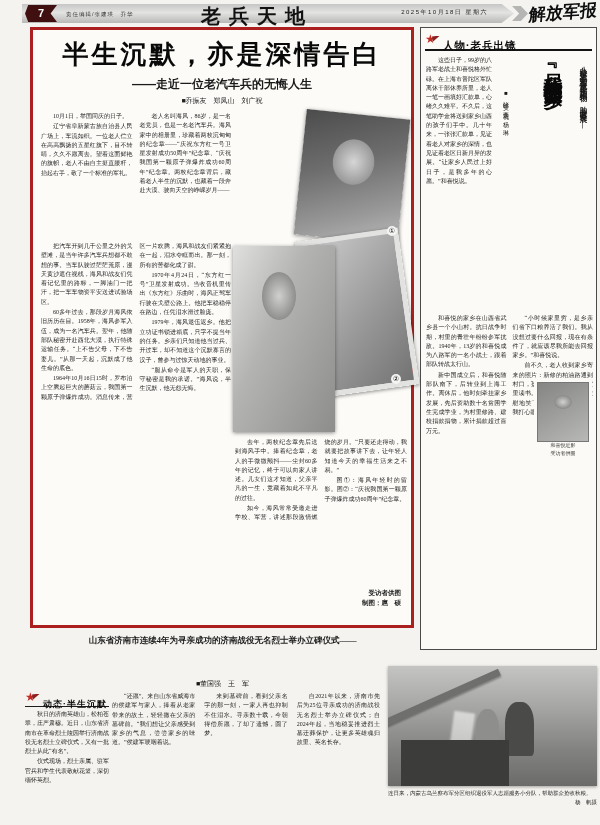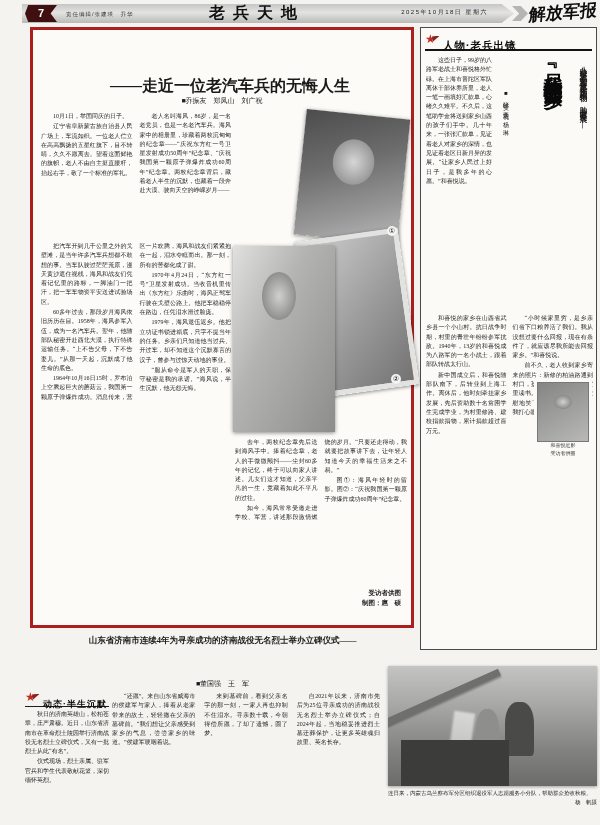--- a/index.html
+++ b/index.html
@@ -8,21 +8,21 @@
 
   
   #mast { position:absolute; left:22px; top:4px; width:492px; height:19px;
           background:linear-gradient(180deg,#c6c6c6,#e3e3e2 45%,#b9b9b8);
           clip-path:polygon(0 0,97.5% 0,100% 50%,97.5% 100%,0 100%); }
   #mast-badge { position:absolute; left:3px; top:1px; width:32px; height:17px; background:#401010;
           color:#fff; font-weight:bold; font-size:11px; line-height:17px; text-align:center;
           clip-path:polygon(10% 0,100% 0,80% 50%,100% 100%,10% 100%,0 50%); }
   #mast-editor { position:absolute; left:44px; top:7px; font-size:5.5px; color:#3a3a3a; letter-spacing:1px; }
   #mast-title { position:absolute; left:0; right:86px; top:3px; text-align:center;
-          font-size:16px; font-weight:900; letter-spacing:8px; color:#111; }
+          font-size:20px; font-weight:900; letter-spacing:8px; color:#111; }
   #mast-date { position:absolute; right:112px; top:8px; font-size:6px; letter-spacing:1.5px; color:#222; }
   #mast-deco { position:absolute; left:512px; top:6px; width:16px; height:15px; background:#b5b5b3;
           clip-path:polygon(0 0,55% 0,100% 50%,55% 100%,0 100%,45% 50%); }
   #mast-logo { position:absolute; right:3px; top:1px; font-family:"DejaVu Serif","Liberation Serif",serif;
           font-size:17px; font-weight:900; transform:rotate(-4deg) skewX(-9deg); color:#0d0d0d; }
 
   
   .bodytext { font-family:"Liberation Serif","DejaVu Serif",serif; font-size:6px; line-height:1.55;
               text-align:justify; color:#232323; overflow:hidden; }
   .bodytext p { margin:0 0 1px 0; text-indent:2em; }
@@ -30,22 +30,22 @@
   .star-ic { position:relative; display:inline-block; width:15px; height:13px; margin-right:3px; }
   .star-ic .st { position:absolute; left:0; top:-2px; color:#c22a22; font-size:12px; }
   .star-ic::after { content:""; position:absolute; right:0; top:2px; width:8px; height:9px;
                     background:#8d1f1f; clip-path:polygon(0 10%,100% 0,10% 70%); }
 
   
   #main-article { position:absolute; left:30px; top:27px; width:384px; height:601px;
           background:#fcfbf8; border:3px solid #ab1f1f; box-sizing:border-box; }
   #ma-headline { position:absolute; left:0; top:7px; width:100%; text-align:center;
           font-size:26px; font-weight:900; letter-spacing:3px; color:#090909; }
-  #ma-sub { position:absolute; left:8px; top:46px; width:100%; text-align:center;
-          font-family:Liberation Serif, serif; font-size:16px; font-weight:bold; }
+  #ma-sub { position:absolute; left:0; top:46px; width:100%; text-align:center;
+          font-family:Liberation Sans, sans-serif; font-size:12px; font-weight:bold; }
   #ma-byline { position:absolute; left:0; top:66px; width:100%; text-align:center; font-size:7px; color:#222; }
   #ma-colA { position:absolute; left:8px; top:82px; width:190px; height:124px; column-count:2; column-gap:7px; }
   #ma-colB { position:absolute; left:8px; top:212px; width:190px; height:371px; column-count:2; column-gap:7px; }
   #ma-colC { position:absolute; left:202px; top:408px; width:172px; height:146px; column-count:2; column-gap:7px; }
   #ma-credits { position:absolute; right:10px; top:558px; text-align:right; font-size:6.5px; font-weight:bold; line-height:1.6; }
 
   
   #ma-collage { position:absolute; left:200px; top:80px; width:176px; height:324px; }
   .ph { position:absolute; box-shadow:0 1px 4px rgba(0,0,0,.45); }
   #ph-soldier { right:5px; top:4px; width:104px; height:126px; transform:rotate(6deg);
@@ -118,20 +118,21 @@
   <div id="mast">
     <div id="mast-badge">7</div>
     <div id="mast-editor">责任编辑/张建瑛　乔华</div>
   </div>
   <div id="mast-title">老兵天地</div>
   <div id="mast-date">2025年10月18日 星期六</div>
   <div id="mast-deco"></div>
   <div id="mast-logo">解放军报</div>
 
   <div id="main-article">
+    <div id="ma-headline">半生沉默，亦是深情告白</div>
     <div id="ma-sub">——走近一位老汽车兵的无悔人生</div>
     <div id="ma-byline">■乔振友　郑凤山　刘广祝</div>
 
     <div id="ma-colA" class="bodytext">
         <p>10月1日，举国同庆的日子。</p>
         <p>辽宁省阜新蒙古族自治县人民广场上，车流如织。一位老人伫立在高高飘扬的五星红旗下，目不转睛，久久不愿离去。望着这面鲜艳的旗帜，老人不由自主挺直腰杆，抬起右手，敬了一个标准的军礼。</p>
         <p>老人名叫海风，86岁，是一名老党员，也是一名老汽车兵。海风家中的相册里，珍藏着两枚沉甸甸的纪念章——“庆祝东方红一号卫星发射成功50周年”纪念章、“庆祝我国第一颗原子弹爆炸成功60周年”纪念章。两枚纪念章背后，藏着老人半生的沉默，也藏着一段奔赴大漠、驶向天空的峥嵘岁月——</p>
       </div>
 
     <div id="ma-collage">

